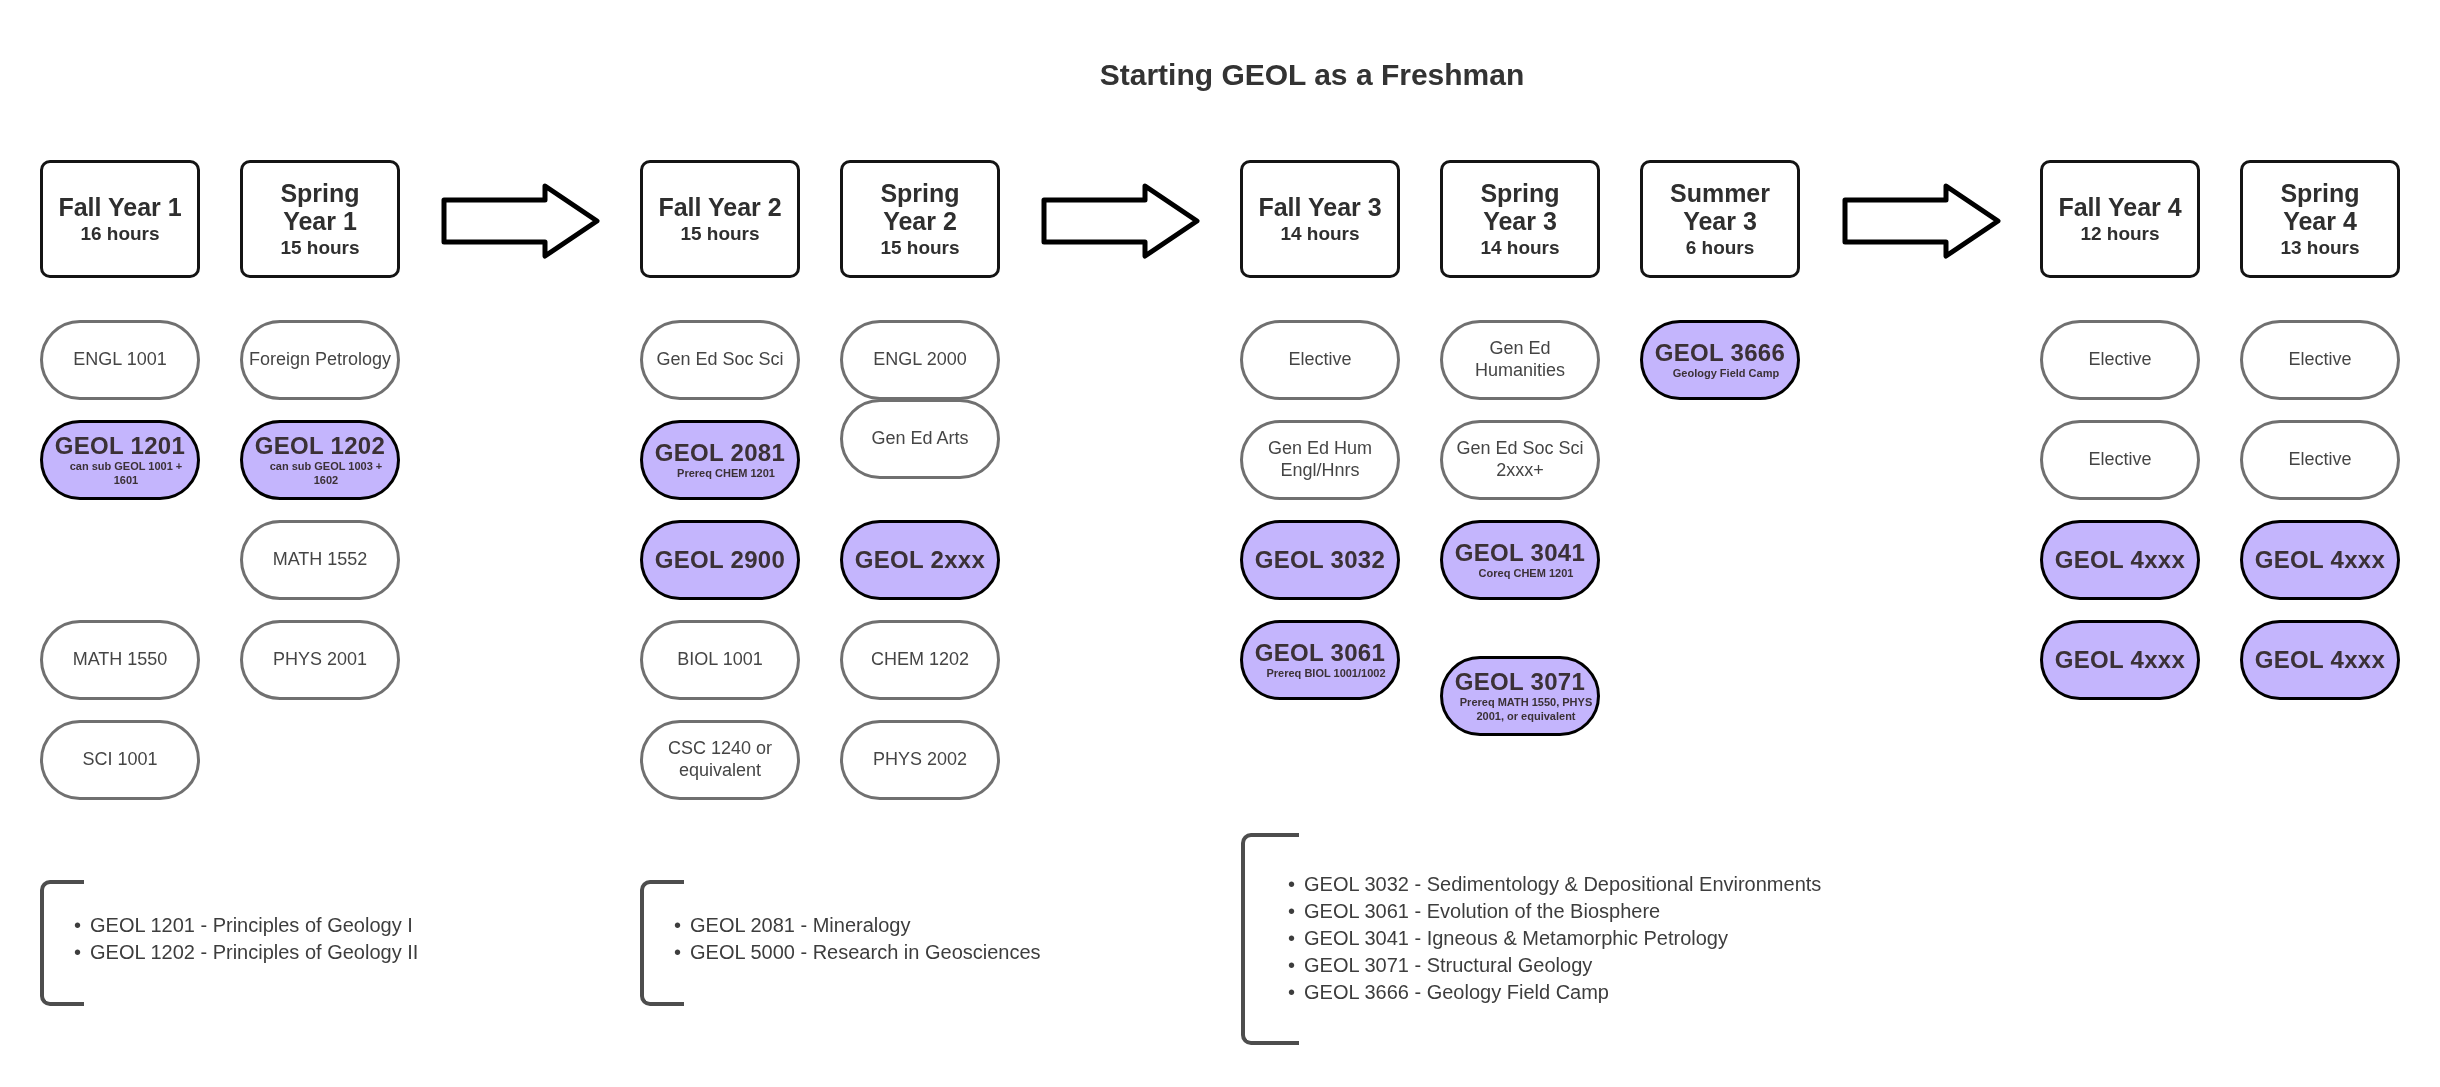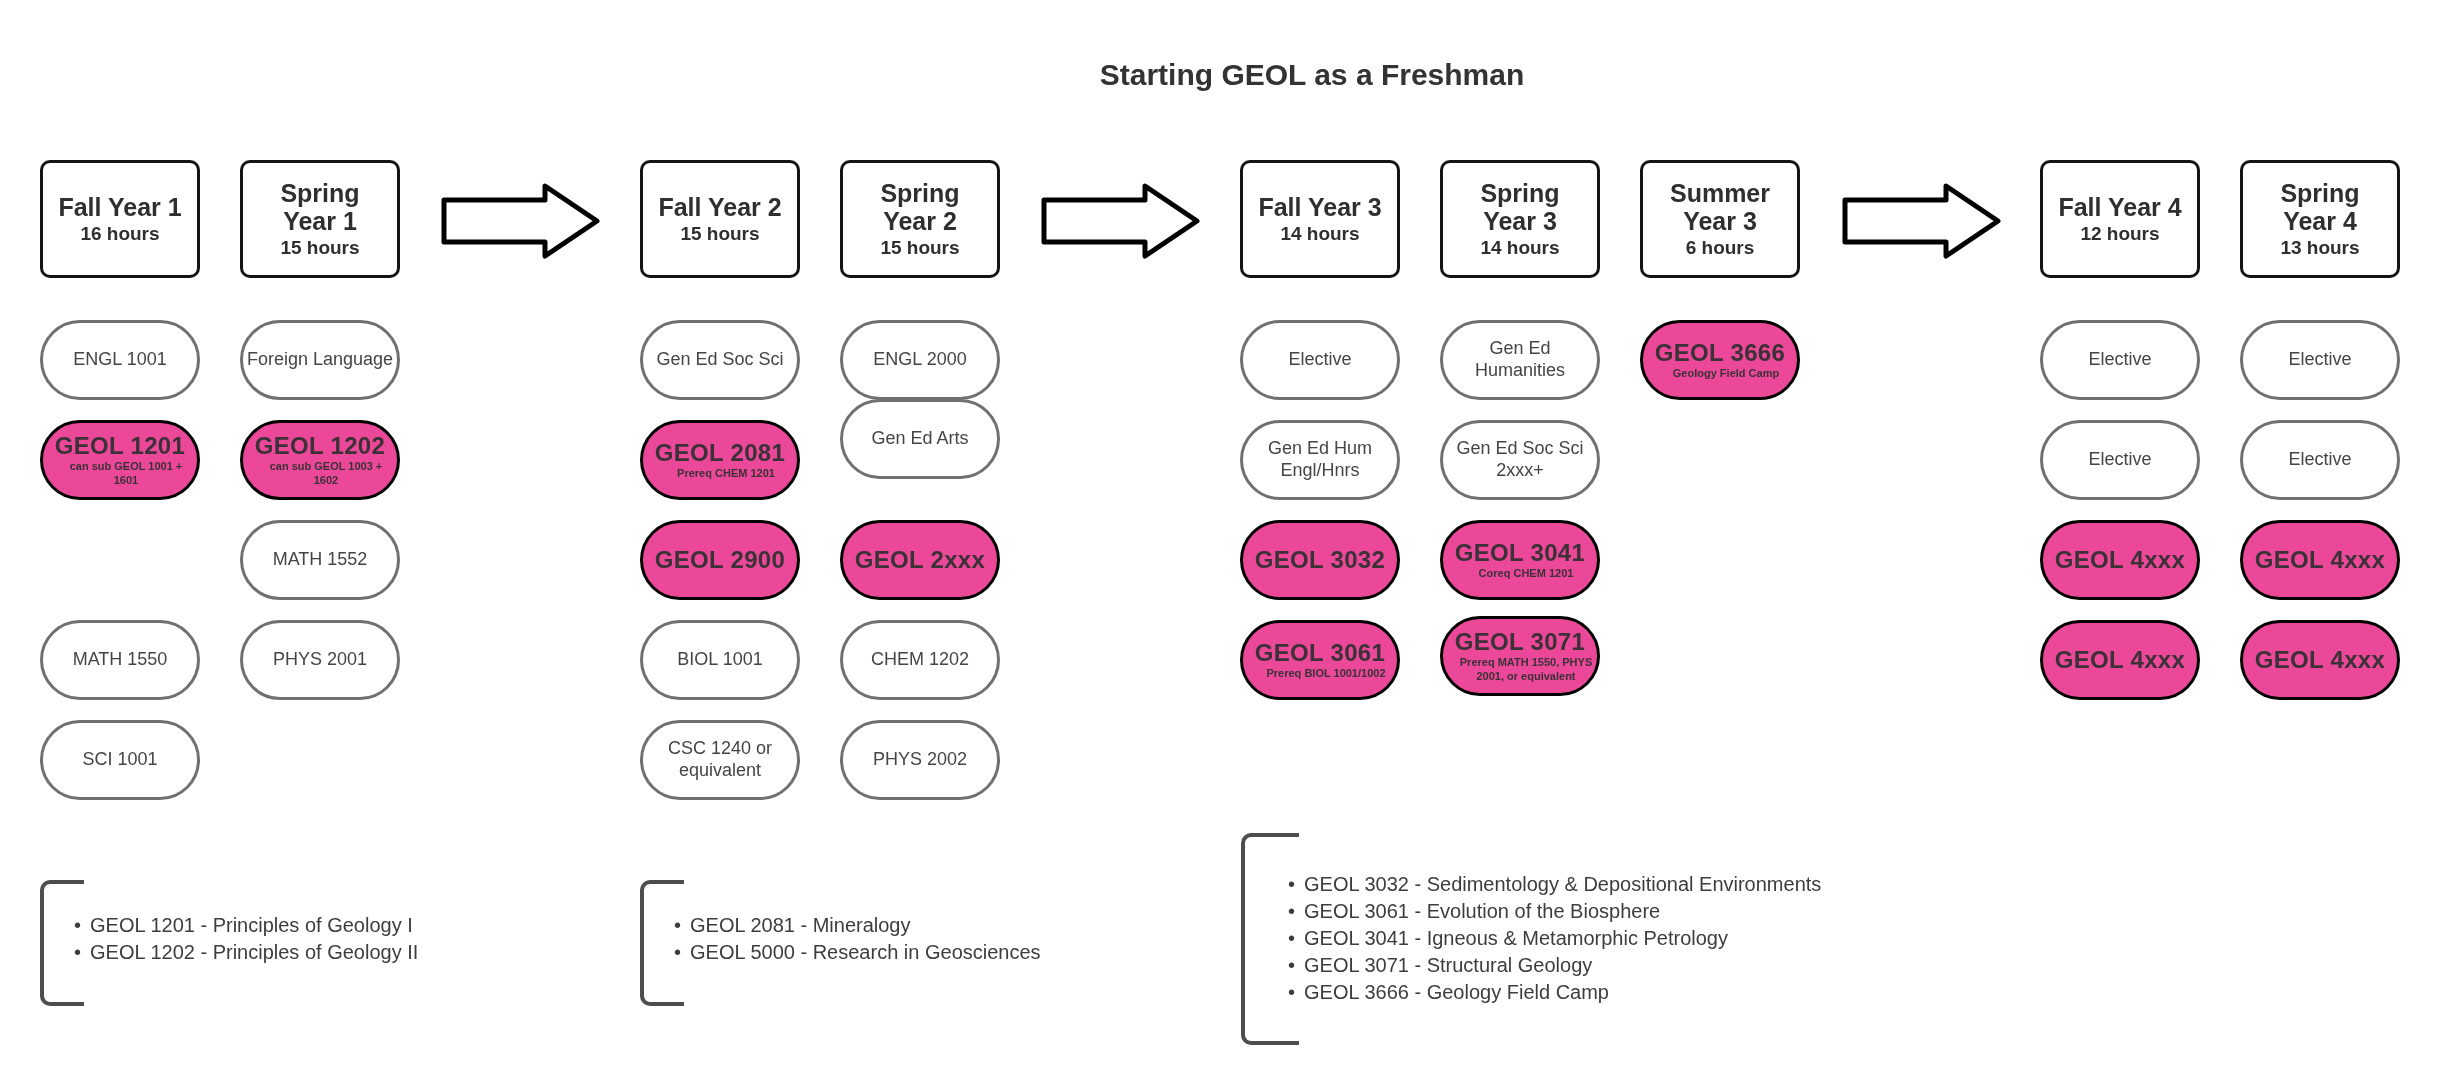--- a/index.html
+++ b/index.html
@@ -25,21 +25,21 @@
   .sem-hours { font-size:19px; font-weight:bold; color:#2f2f2f; margin-top:2px; }
   .pill {
     position:absolute; left:0; width:160px; height:80px; box-sizing:border-box;
     border:3px solid #707070; border-radius:40px; background:#ffffff;
     display:flex; flex-direction:column; align-items:center; justify-content:center;
     text-align:center; padding:2px;
   }
   .pill-label {
     font-size:18px; color:#454545; white-space:pre-line; line-height:1.22;
   }
-  .pill.highlight { background:#ec4899; border:3.5px solid #000000; }
+  .pill.highlight { background:#c4b5fd; border:3.5px solid #000000; }
   .pill.highlight .pill-label {
     font-size:24px; font-weight:bold; color:#3b3136; line-height:1.05; letter-spacing:0.3px;
   }
   .pill-sub {
     font-size:11px; font-weight:bold; color:#3b3136; white-space:pre-line;
     line-height:1.2; margin-top:2px;padding-left:12px;
   }
   .arrow { position:absolute; width:160px; height:78px; }
   .bracket {
     position:absolute; box-sizing:border-box;
@@ -75,21 +75,21 @@
           <div class="pill-label">SCI 1001</div>
         </div>
       </div>
       <div class="column" style="left: 240px;">
         <div class="sem-header">
           <div class="sem-title">Spring
 Year 1</div>
           <div class="sem-hours">15 hours</div>
         </div>
         <div class="pill" style="top: 320px;">
-          <div class="pill-label">Foreign Language</div>
+          <div class="pill-label">Foreign Petrology</div>
         </div>
         <div class="pill highlight" style="top: 420px;">
           <div class="pill-label">GEOL 1202</div>
           <div class="pill-sub">can sub GEOL 1003 + 1602</div>
         </div>
         <div class="pill" style="top: 520px;">
           <div class="pill-label">MATH 1552</div>
         </div>
         <div class="pill" style="top: 620px;">
           <div class="pill-label">PHYS 2001</div>
@@ -171,21 +171,21 @@
 Humanities</div>
         </div>
         <div class="pill" style="top: 420px;">
           <div class="pill-label">Gen Ed Soc Sci
 2xxx+</div>
         </div>
         <div class="pill highlight" style="top: 520px;">
           <div class="pill-label">GEOL 3041</div>
           <div class="pill-sub">Coreq CHEM 1201</div>
         </div>
-        <div class="pill highlight" style="top: 616px; justify-content: center;">
+        <div class="pill highlight" style="top: 656px; justify-content: center;">
           <div class="pill-label">GEOL 3071</div>
           <div class="pill-sub">Prereq MATH 1550, PHYS
 2001, or equivalent</div>
         </div>
       </div>
       <div class="column" style="left: 1640px;">
         <div class="sem-header">
           <div class="sem-title">Summer
 Year 3</div>
           <div class="sem-hours">6 hours</div>

